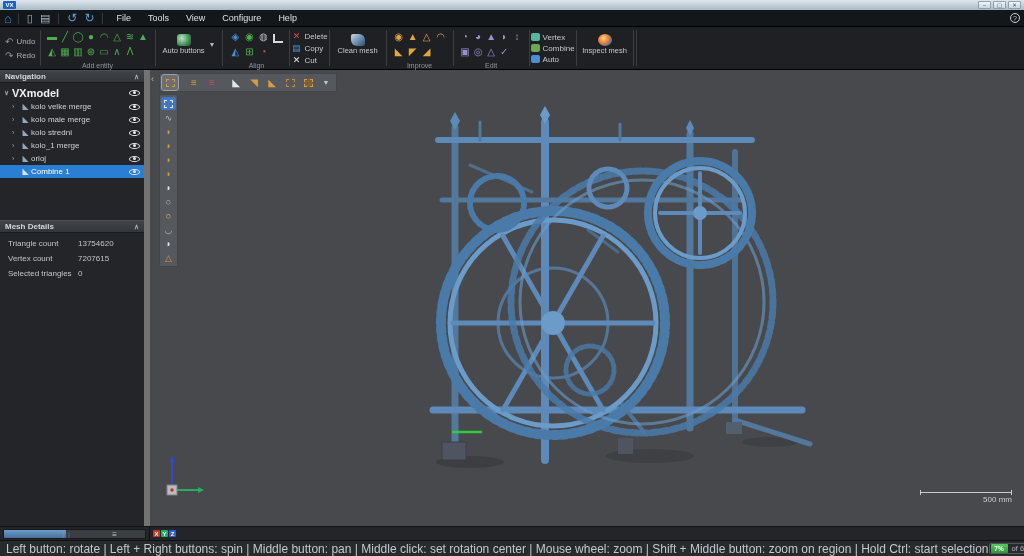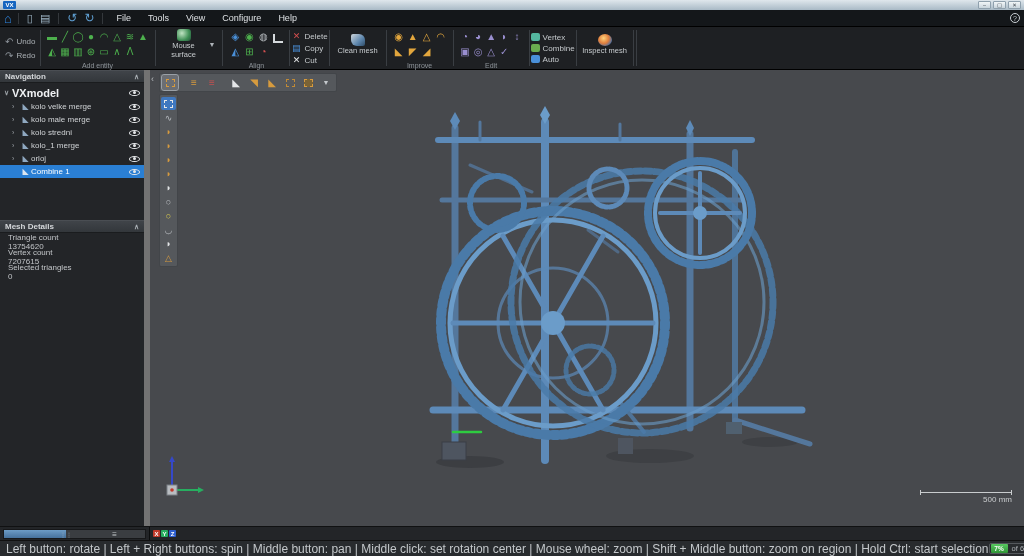--- a/index.html
+++ b/index.html
@@ -73,21 +73,21 @@
   .trow .chev { width:8px; font-size:7px; color:#9aa0a5; }
   .trow .node-ico { width:11px; font-size:8px; color:#8fa8c0; text-align:center; }
   .trow .lbl { flex:1; overflow:hidden; white-space:nowrap; }
   .trow.child { padding-left:12px; }
   .trow.selected { background:#2a7fd4; color:#fff; }
   .eye { width:11px; height:6px; border:1px solid #e6e8ea; border-radius:50%;
     position:relative; flex:none; margin-left:4px; }
   .eye::after { content:''; position:absolute; left:3px; top:0.5px; width:3px; height:3px;
     background:#e6e8ea; border-radius:50%; }
   .details { margin-top:42px; }
-  .drow { height:15px; display:flex; align-items:flex-start; padding:0 8px; font-size:8px; color:#c2c5c8;flex-direction:column; }
+  .drow { height:15px; display:flex; align-items:flex-end; padding:0 8px; font-size:8px; color:#c2c5c8; }
   .drow .dlabel { width:70px; }
   .dock-fill { flex:1; }
 
   .viewport { position:relative; flex:1; background:#47494d; overflow:hidden; }
   .vp-collapse { position:absolute; left:1px; top:4px; color:#b9bdc1; font-size:9px; }
   .vp-toolbar { position:absolute; left:9px; top:3px; display:flex; align-items:center; gap:2px;
     background:#55585c; border:1px solid #424549; padding:1px 2px; border-radius:2px; }
   .vtb { width:16px; height:15px; display:flex; align-items:center; justify-content:center;
     font-size:10px; border-radius:2px; }
   .vtb.active { background:#6b6e73; outline:1px solid #9aa0a6; }
@@ -189,21 +189,21 @@
       <span class="gi green">∧</span>
       <span class="gi green">Λ</span>
     </div>
     <div class="glabel">Add entity</div>
   </div>
   <div class="rsep"></div>
 
   <div class="rgroup">
     <div class="bigbtn">
       <span class="blob blob-surface"></span>
-      <span>Mouse surface</span>
+      <span>Auto buttons</span>
     </div>
     <span class="dd">▼</span>
   </div>
   <div class="rsep"></div>
 
   <div class="rgroup">
     <div class="icon-grid c4">
       <span class="gi blue">◈</span>
       <span class="gi green">◉</span>
       <span class="gi gray">◍</span>

